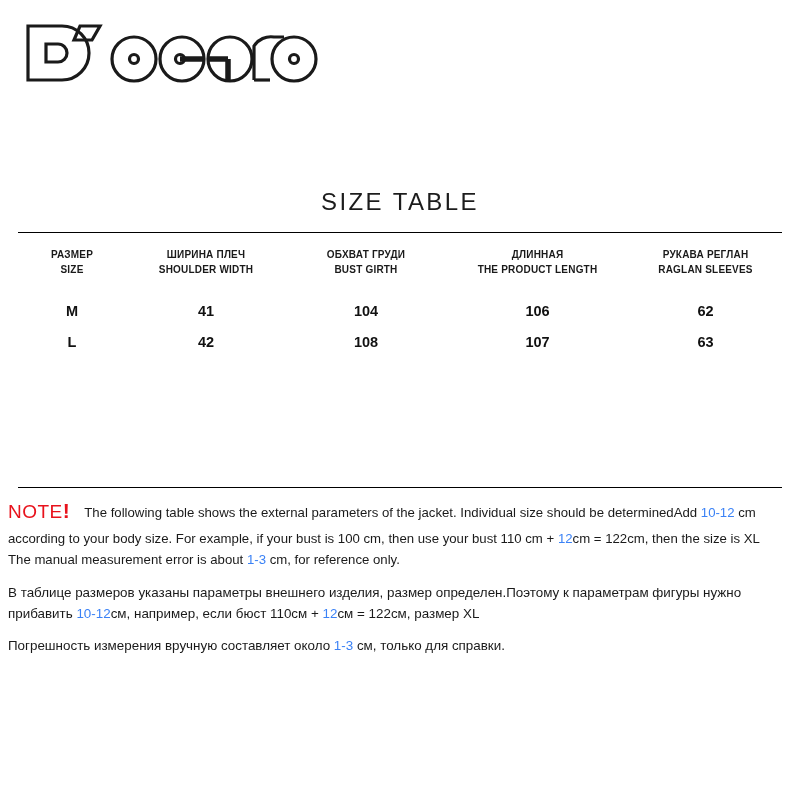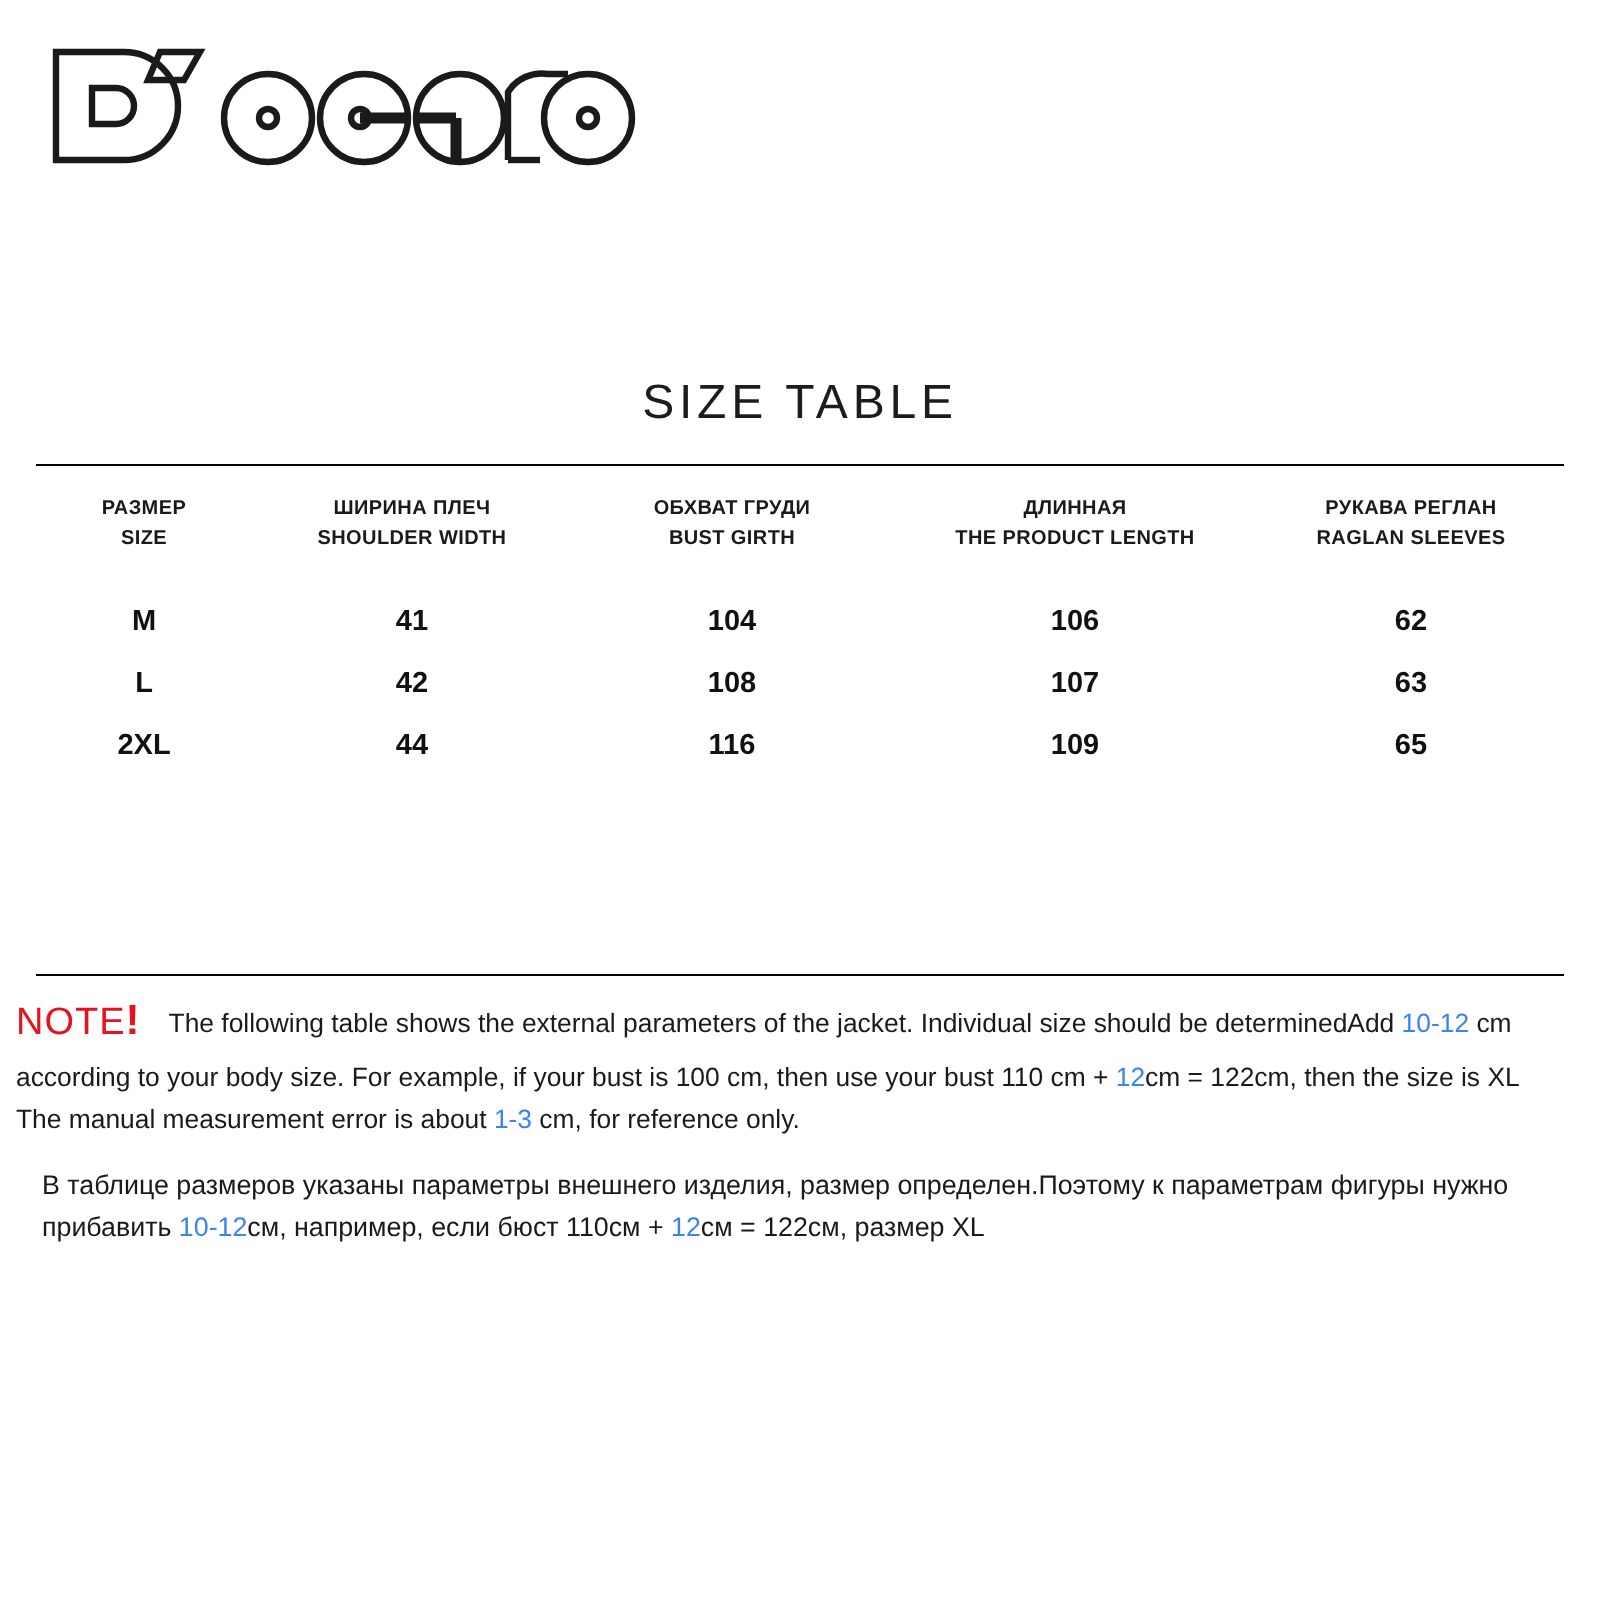--- a/index.html
+++ b/index.html
@@ -122,21 +122,20 @@
     font-size: 21px;
   }
   .note-en .gap { display: inline-block; width: 14px; }
   .red { color: #3b82f6; }
 
   .note-ru {
     margin-top: 11px;
     font-size: 13.4px;
     line-height: 1.58;
     color: #1a1a1a;
-    margin-left: 13px;
   }
   .note-ru-last {
     margin-top: 11px;
     font-size: 13.4px;
     line-height: 1.58;
     color: #1a1a1a;
   }
 </style>
 </head>
 <body>
@@ -215,41 +214,37 @@
         <td>106</td>
         <td>62</td>
       </tr>
       <tr>
         <td>L</td>
         <td>42</td>
         <td>108</td>
         <td>107</td>
         <td>63</td>
       </tr>
-      <tr>
-        <td>2XL</td>
-        <td>44</td>
-        <td>116</td>
-        <td>109</td>
-        <td>65</td>
-      </tr>
     </tbody>
   </table>
 </div>
 
 <div class="rule-bottom"></div>
 
 <div class="note-block">
 
   <div class="note-en">
     <span class="note-label"><span>NOTE</span><span class="bang">!</span></span><span class="gap"></span><span>The following table shows the external parameters of the jacket. Individual size should be determinedAdd </span><span class="red">10-12</span><span> cm</span>
     <span>according to your body size. For example, if your bust is 100 cm, then use your bust 110 cm + </span><span class="red">12</span><span>cm = 122cm, then the size is XL</span>
     <br>
     <span>The manual measurement error is about </span><span class="red">1-3</span><span> cm, for reference only.</span>
   </div>
 
   <div class="note-ru">
     <span>В таблице размеров указаны параметры внешнего изделия, размер определен.Поэтому к параметрам фигуры нужно</span>
     <span>прибавить </span><span class="red">10-12</span><span>см, например, если бюст 110см + </span><span class="red">12</span><span>см = 122см, размер XL</span>
   </div>
 
+  <div class="note-ru-last">
+    <span>Погрешность измерения вручную составляет около </span><span class="red">1-3</span><span> см, только для справки.</span>
+  </div>
 
 </div>
 
 </body></html>

